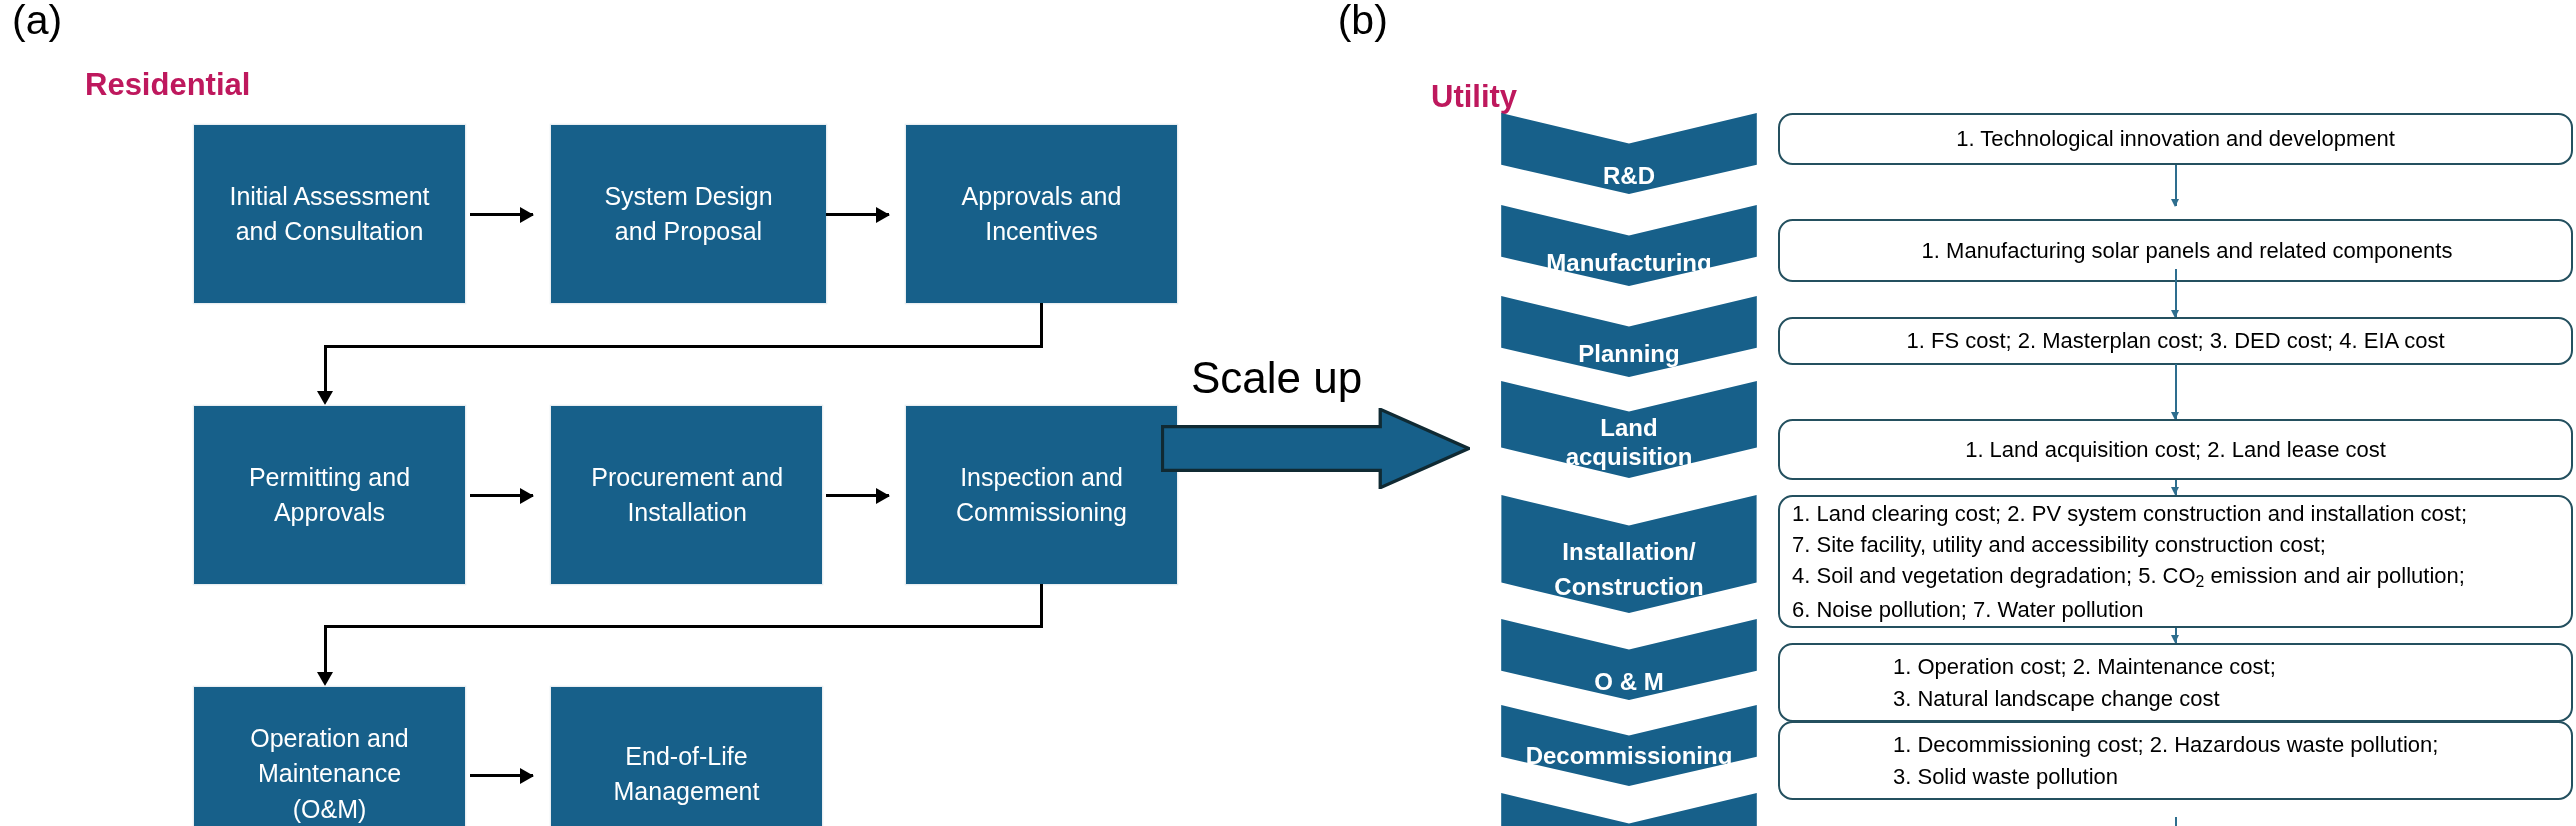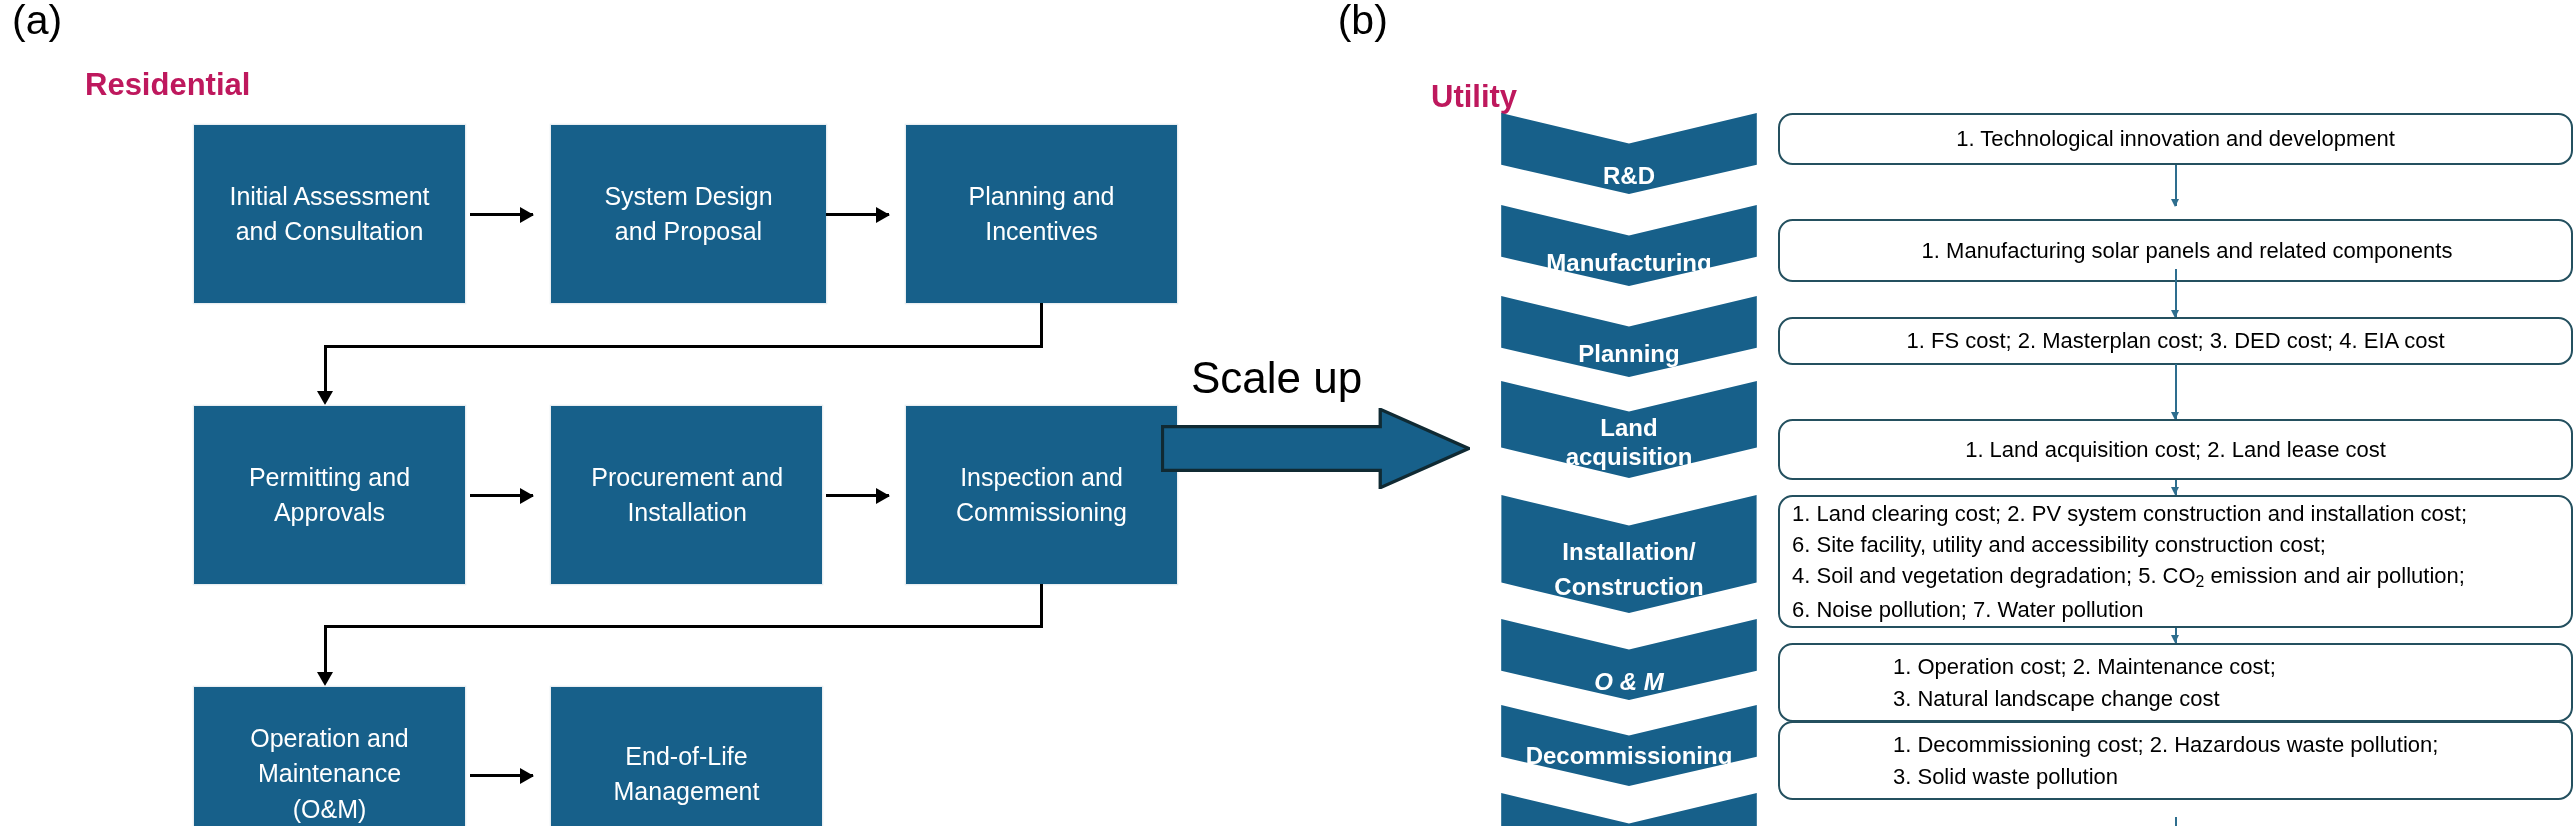--- a/index.html
+++ b/index.html
@@ -151,21 +151,21 @@
     <div>
       <div>System Design</div>
       <div>and Proposal</div>
     </div>
   </div>
 
   <div class="arrow-h" style="left:826px;top:213px;width:63px;"></div>
 
   <div class="res-box" style="left:906px;top:125px;width:271px;height:178px;">
     <div>
-      <div>Planning and</div>
+      <div>Approvals and</div>
       <div>Incentives</div>
     </div>
   </div>
 
   <div class="elbow" style="left:0;top:0;">
     <div class="v1" style="left:1040px;top:303px;height:44px;"></div>
     <div class="h1" style="left:324px;top:345px;width:719px;"></div>
     <div class="v2" style="left:324px;top:345px;height:48px;"></div>
     <div class="head" style="left:317px;top:391px;"></div>
   </div>
@@ -280,21 +280,21 @@
       <div class="chev-label" style="top:40px;line-height:1.45;">
         <div>Installation/</div>
         <div>Construction</div>
       </div>
     </div>
 
     <div class="chev" style="height:81px;margin-top:5.3px;">
       <svg width="256" height="81" viewBox="0 0 385 122">
         <polygon points="0,0 192.5,46 385,0 385,78 192.5,122 0,78" fill="#17608A"></polygon>
       </svg>
-      <div class="chev-label" style="top:49px;font-style:italic;">
+      <div class="chev-label" style="top:49px;">
         <div>O &amp; M</div>
       </div>
     </div>
 
     <div class="chev" style="height:81px;margin-top:5.3px;">
       <svg width="256" height="81" viewBox="0 0 385 122">
         <polygon points="0,0 192.5,46 385,0 385,78 192.5,122 0,78" fill="#17608A"></polygon>
       </svg>
       <div class="chev-label" style="top:37px;">
         <div>Decommissioning</div>
@@ -327,21 +327,21 @@
     </div>
     <div class="vconn" style="top:251px;height:55px;"></div>
 
     <div class="detail-box center" style="top:306px;height:61px;">
       <div class="line">1.   Land acquisition cost; 2. Land lease cost</div>
     </div>
     <div class="vconn" style="top:367px;height:14.6px;"></div>
 
     <div class="detail-box left" style="top:382px;height:133px;">
       <div class="line">1. Land clearing cost; 2. PV system construction and installation cost;</div>
-      <div class="line">6. Site facility, utility and accessibility construction cost;</div>
+      <div class="line">7. Site facility, utility and accessibility construction cost;</div>
       <div class="line">4. Soil and vegetation degradation; 5. CO<sub>2</sub> emission and air pollution;</div>
       <div class="line">6. Noise pollution; 7. Water pollution</div>
     </div>
     <div class="vconn" style="top:515px;height:14.6px;"></div>
 
     <div class="detail-box indent" style="top:530px;height:79px;">
       <div class="line">1. Operation cost; 2. Maintenance cost;</div>
       <div class="line">3. Natural landscape change cost</div>
     </div>
     <div class="vconn" style="top:608px;height:17.3px;"></div>

